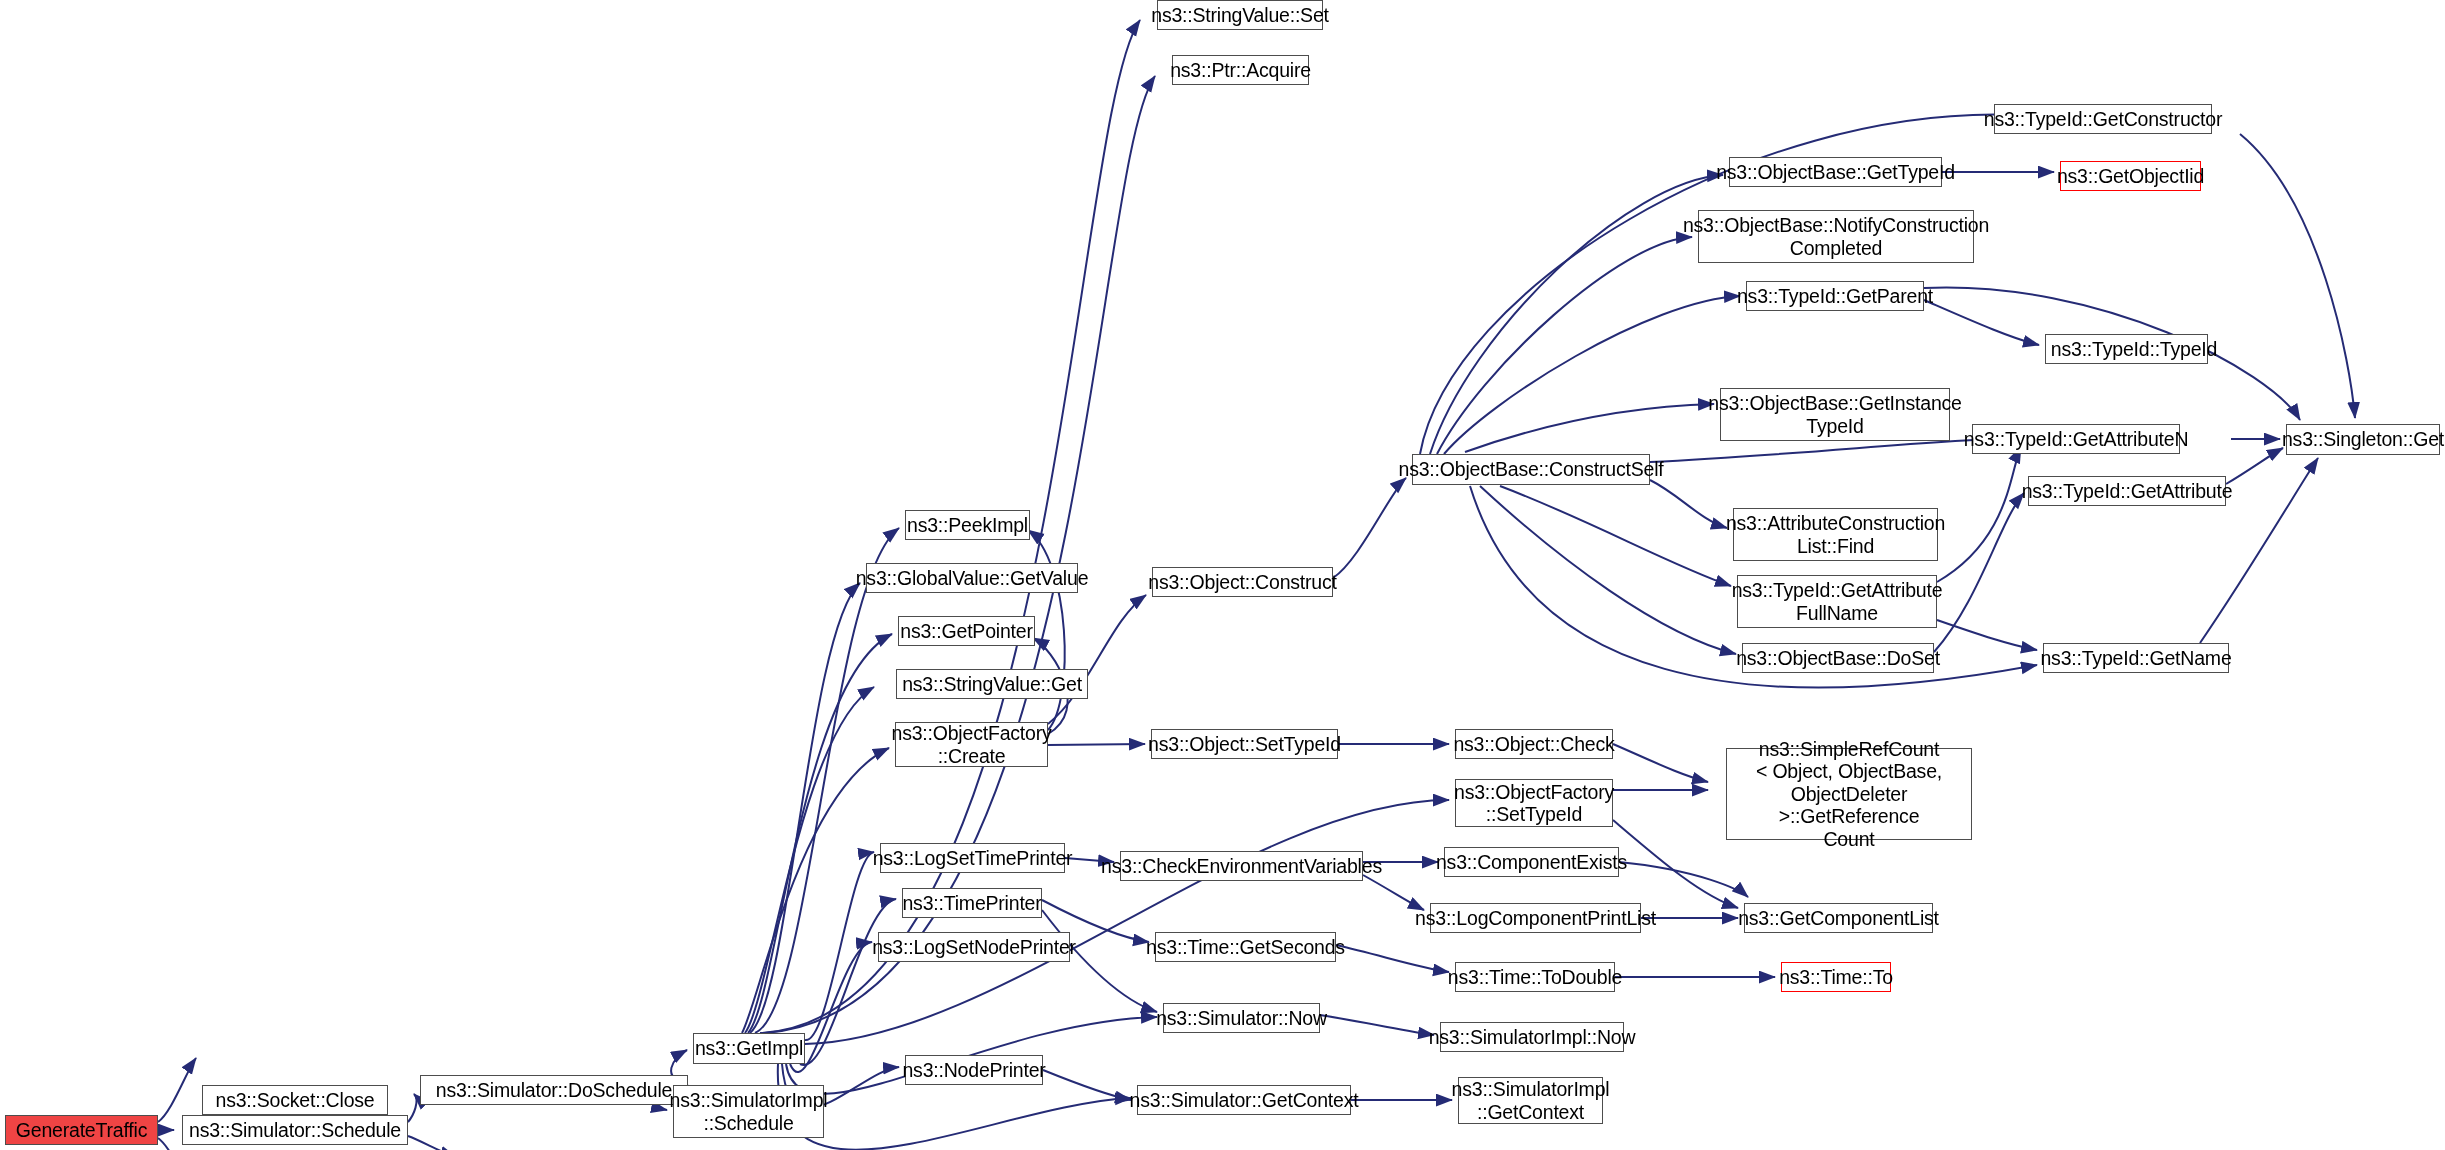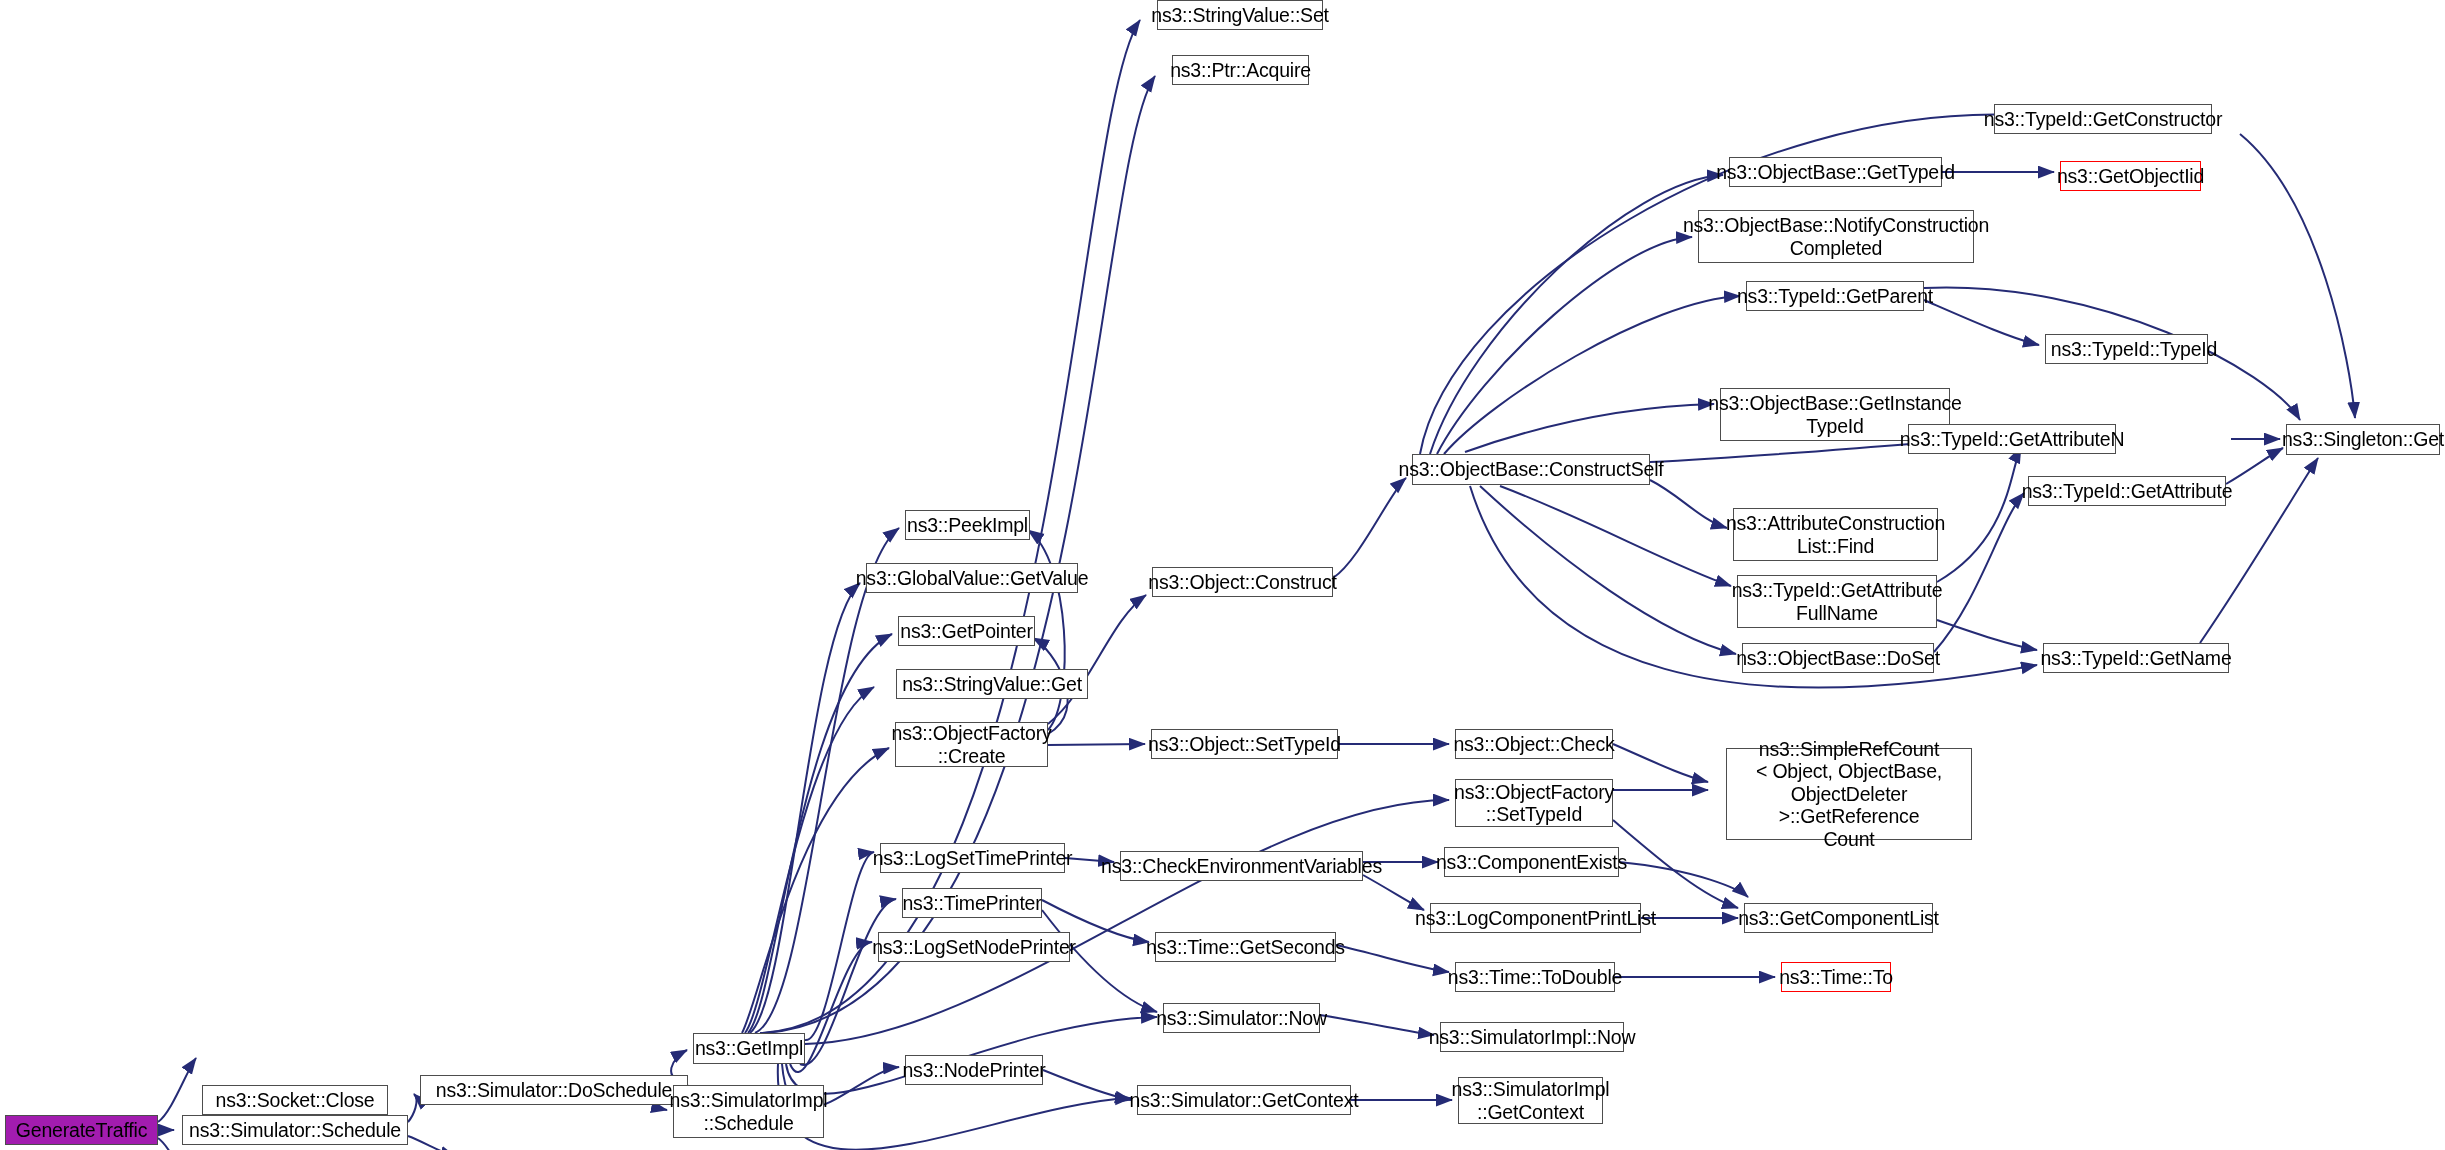--- a/index.html
+++ b/index.html
@@ -27,21 +27,21 @@
     line-height:1.15;
     display:flex;
     align-items:center;
     justify-content:center;
     text-align:center;
     white-space:pre-line;
     letter-spacing:-0.2px;
     z-index:2;
   }
   .node.root{
-    background:#a21caf;
+    background:#ef4444;
     border:1.5px solid #4d4d4d;
   }
   .node.alert{
     border:1.5px solid #ff0000;
   }
 </style>
 </head>
 <body>
 
 <div id="canvas">
@@ -137,21 +137,21 @@
       <div class="node" style="left: 1412px; top: 454px; width: 238px; height: 31px;">ns3::ObjectBase::ConstructSelf</div>
       <div class="node" style="left: 1994px; top: 104px; width: 218px; height: 30px;">ns3::TypeId::GetConstructor</div>
       <div class="node" style="left: 1729px; top: 157px; width: 213px; height: 30px;">ns3::ObjectBase::GetTypeId</div>
       <div class="node alert" style="left: 2060px; top: 161px; width: 141px; height: 30px;">ns3::GetObjectIid</div>
       <div class="node" style="left: 1698px; top: 210px; width: 276px; height: 53px;">ns3::ObjectBase::NotifyConstruction
 Completed</div>
       <div class="node" style="left: 1746px; top: 281px; width: 178px; height: 30px;">ns3::TypeId::GetParent</div>
       <div class="node" style="left: 2045px; top: 334px; width: 163px; height: 30px; padding-left: 15px;">ns3::TypeId::TypeId</div>
       <div class="node" style="left: 1720px; top: 388px; width: 230px; height: 53px;">ns3::ObjectBase::GetInstance
 TypeId</div>
-      <div class="node" style="left: 1908px; top: 424px; width: 208px; height: 30px;">ns3::TypeId::GetAttributeN</div>
+      <div class="node" style="left: 1972px; top: 424px; width: 208px; height: 30px;">ns3::TypeId::GetAttributeN</div>
       <div class="node" style="left: 2028px; top: 476px; width: 198px; height: 30px;">ns3::TypeId::GetAttribute</div>
       <div class="node" style="left: 2286px; top: 424px; width: 154px; height: 31px;">ns3::Singleton::Get</div>
       <div class="node" style="left: 1733px; top: 508px; width: 205px; height: 53px;">ns3::AttributeConstruction
 List::Find</div>
       <div class="node" style="left: 1737px; top: 575px; width: 200px; height: 53px;">ns3::TypeId::GetAttribute
 FullName</div>
       <div class="node" style="left: 1742px; top: 643px; width: 192px; height: 30px;">ns3::ObjectBase::DoSet</div>
       <div class="node" style="left: 2043px; top: 643px; width: 186px; height: 30px;">ns3::TypeId::GetName</div>
       <div class="node" style="left: 1455px; top: 729px; width: 158px; height: 30px;">ns3::Object::Check</div>
       <div class="node" style="left: 1455px; top: 779px; width: 158px; height: 48px;">ns3::ObjectFactory

